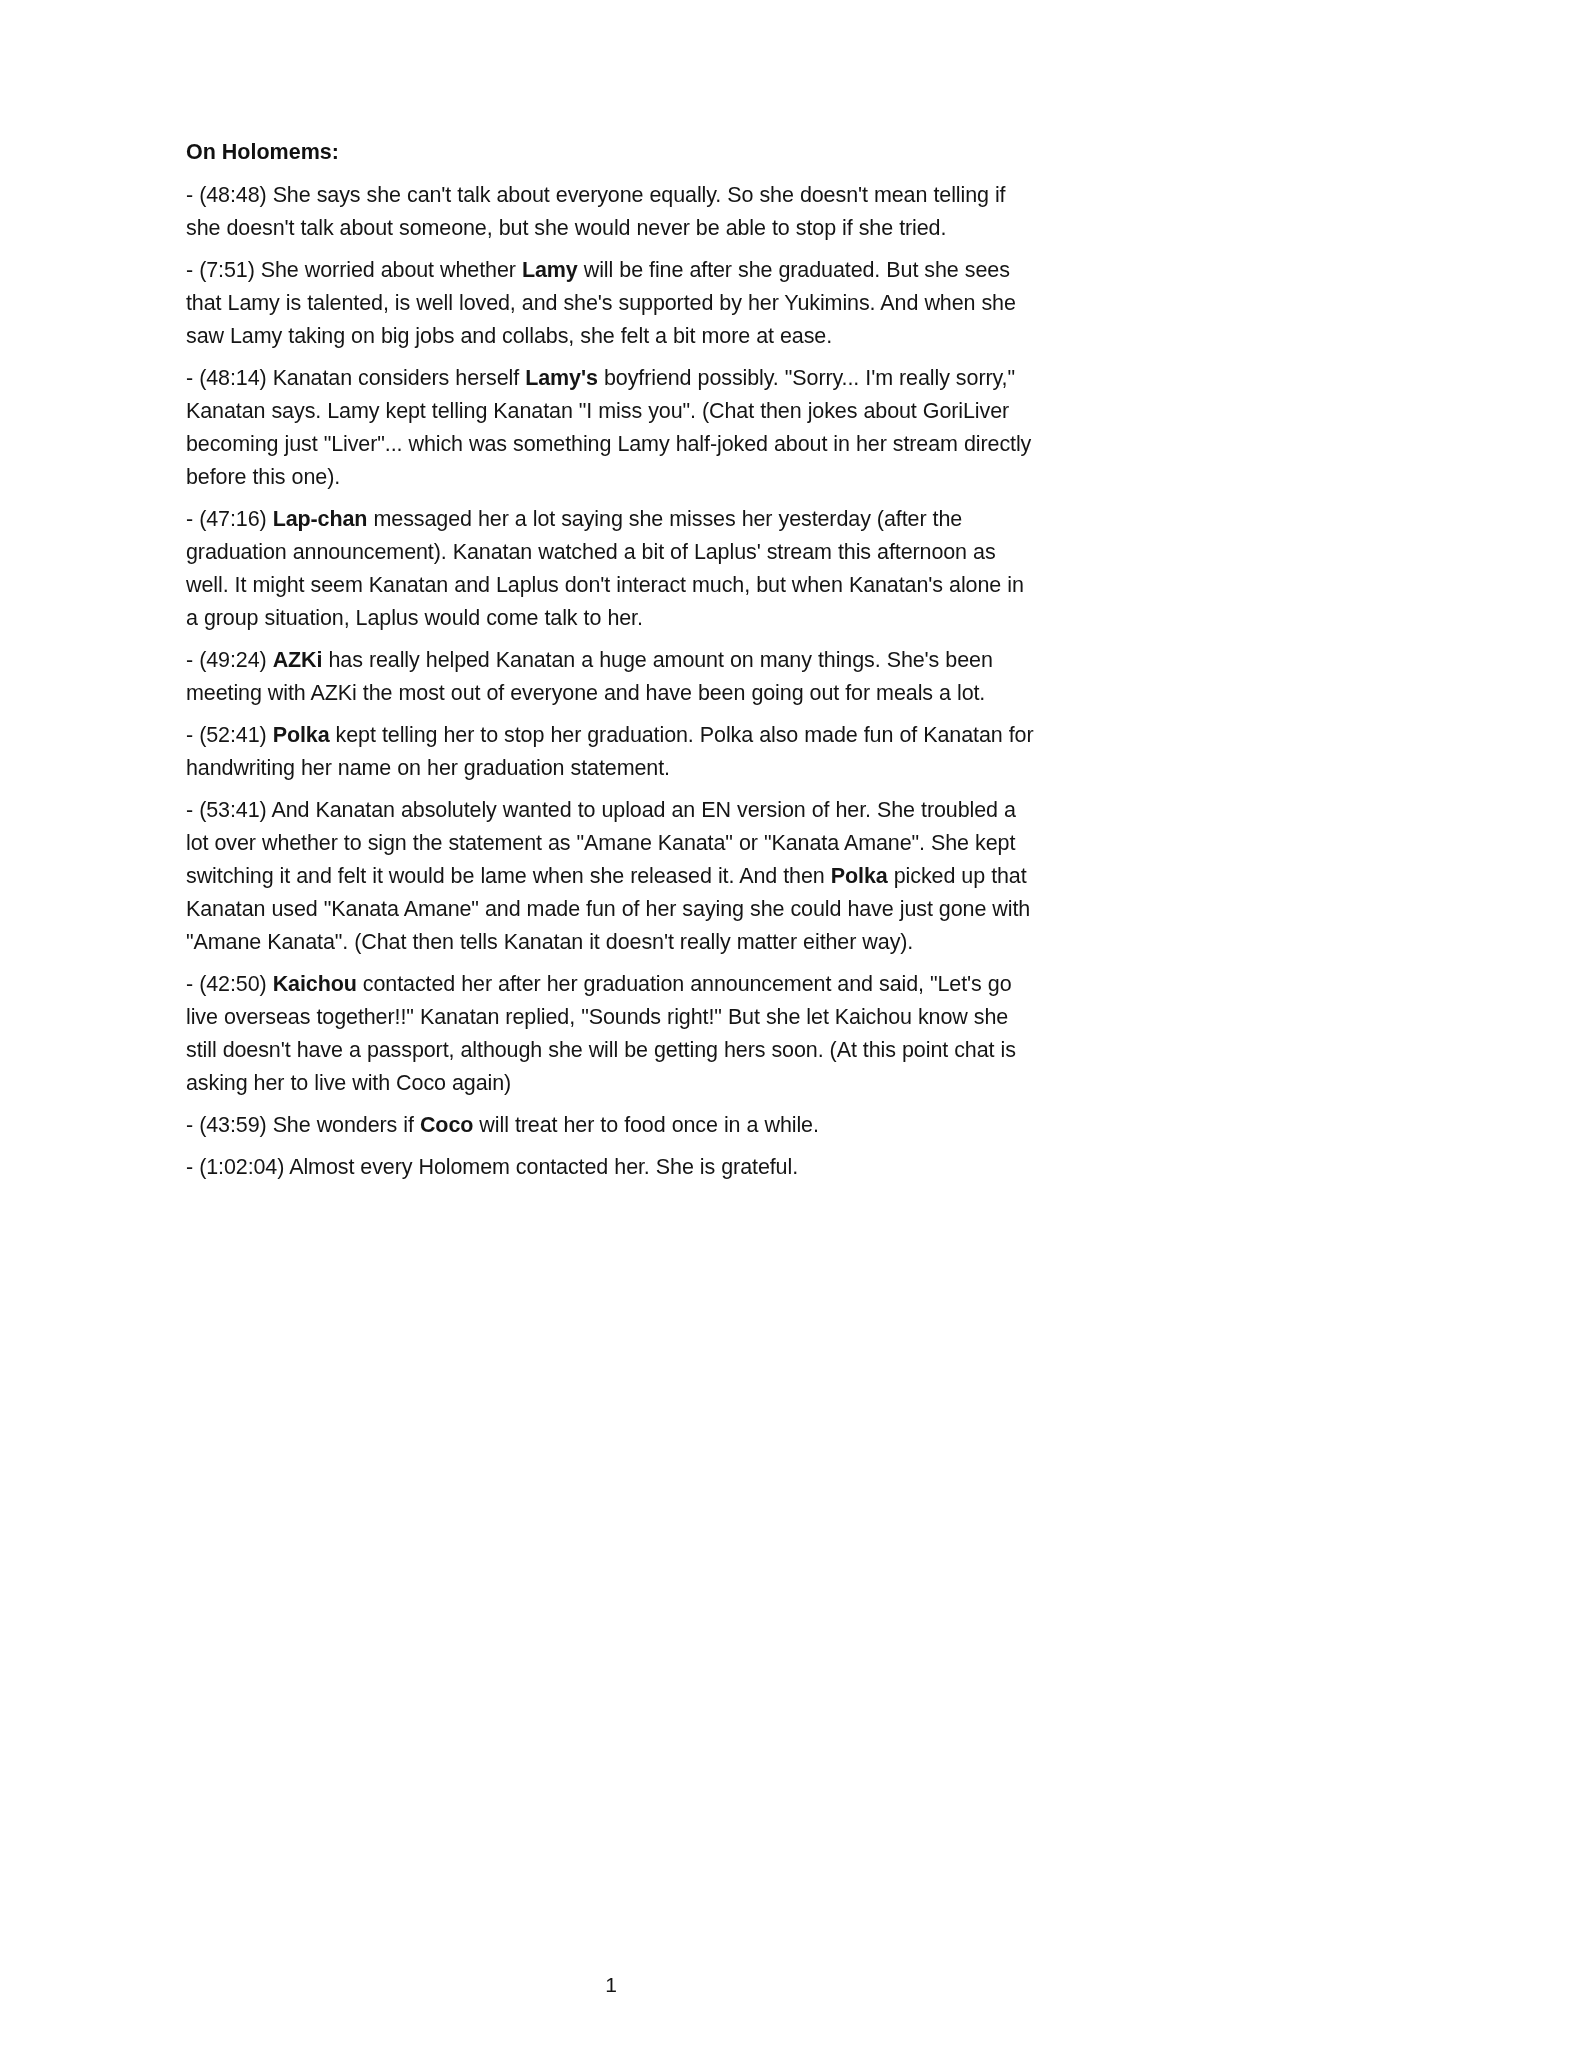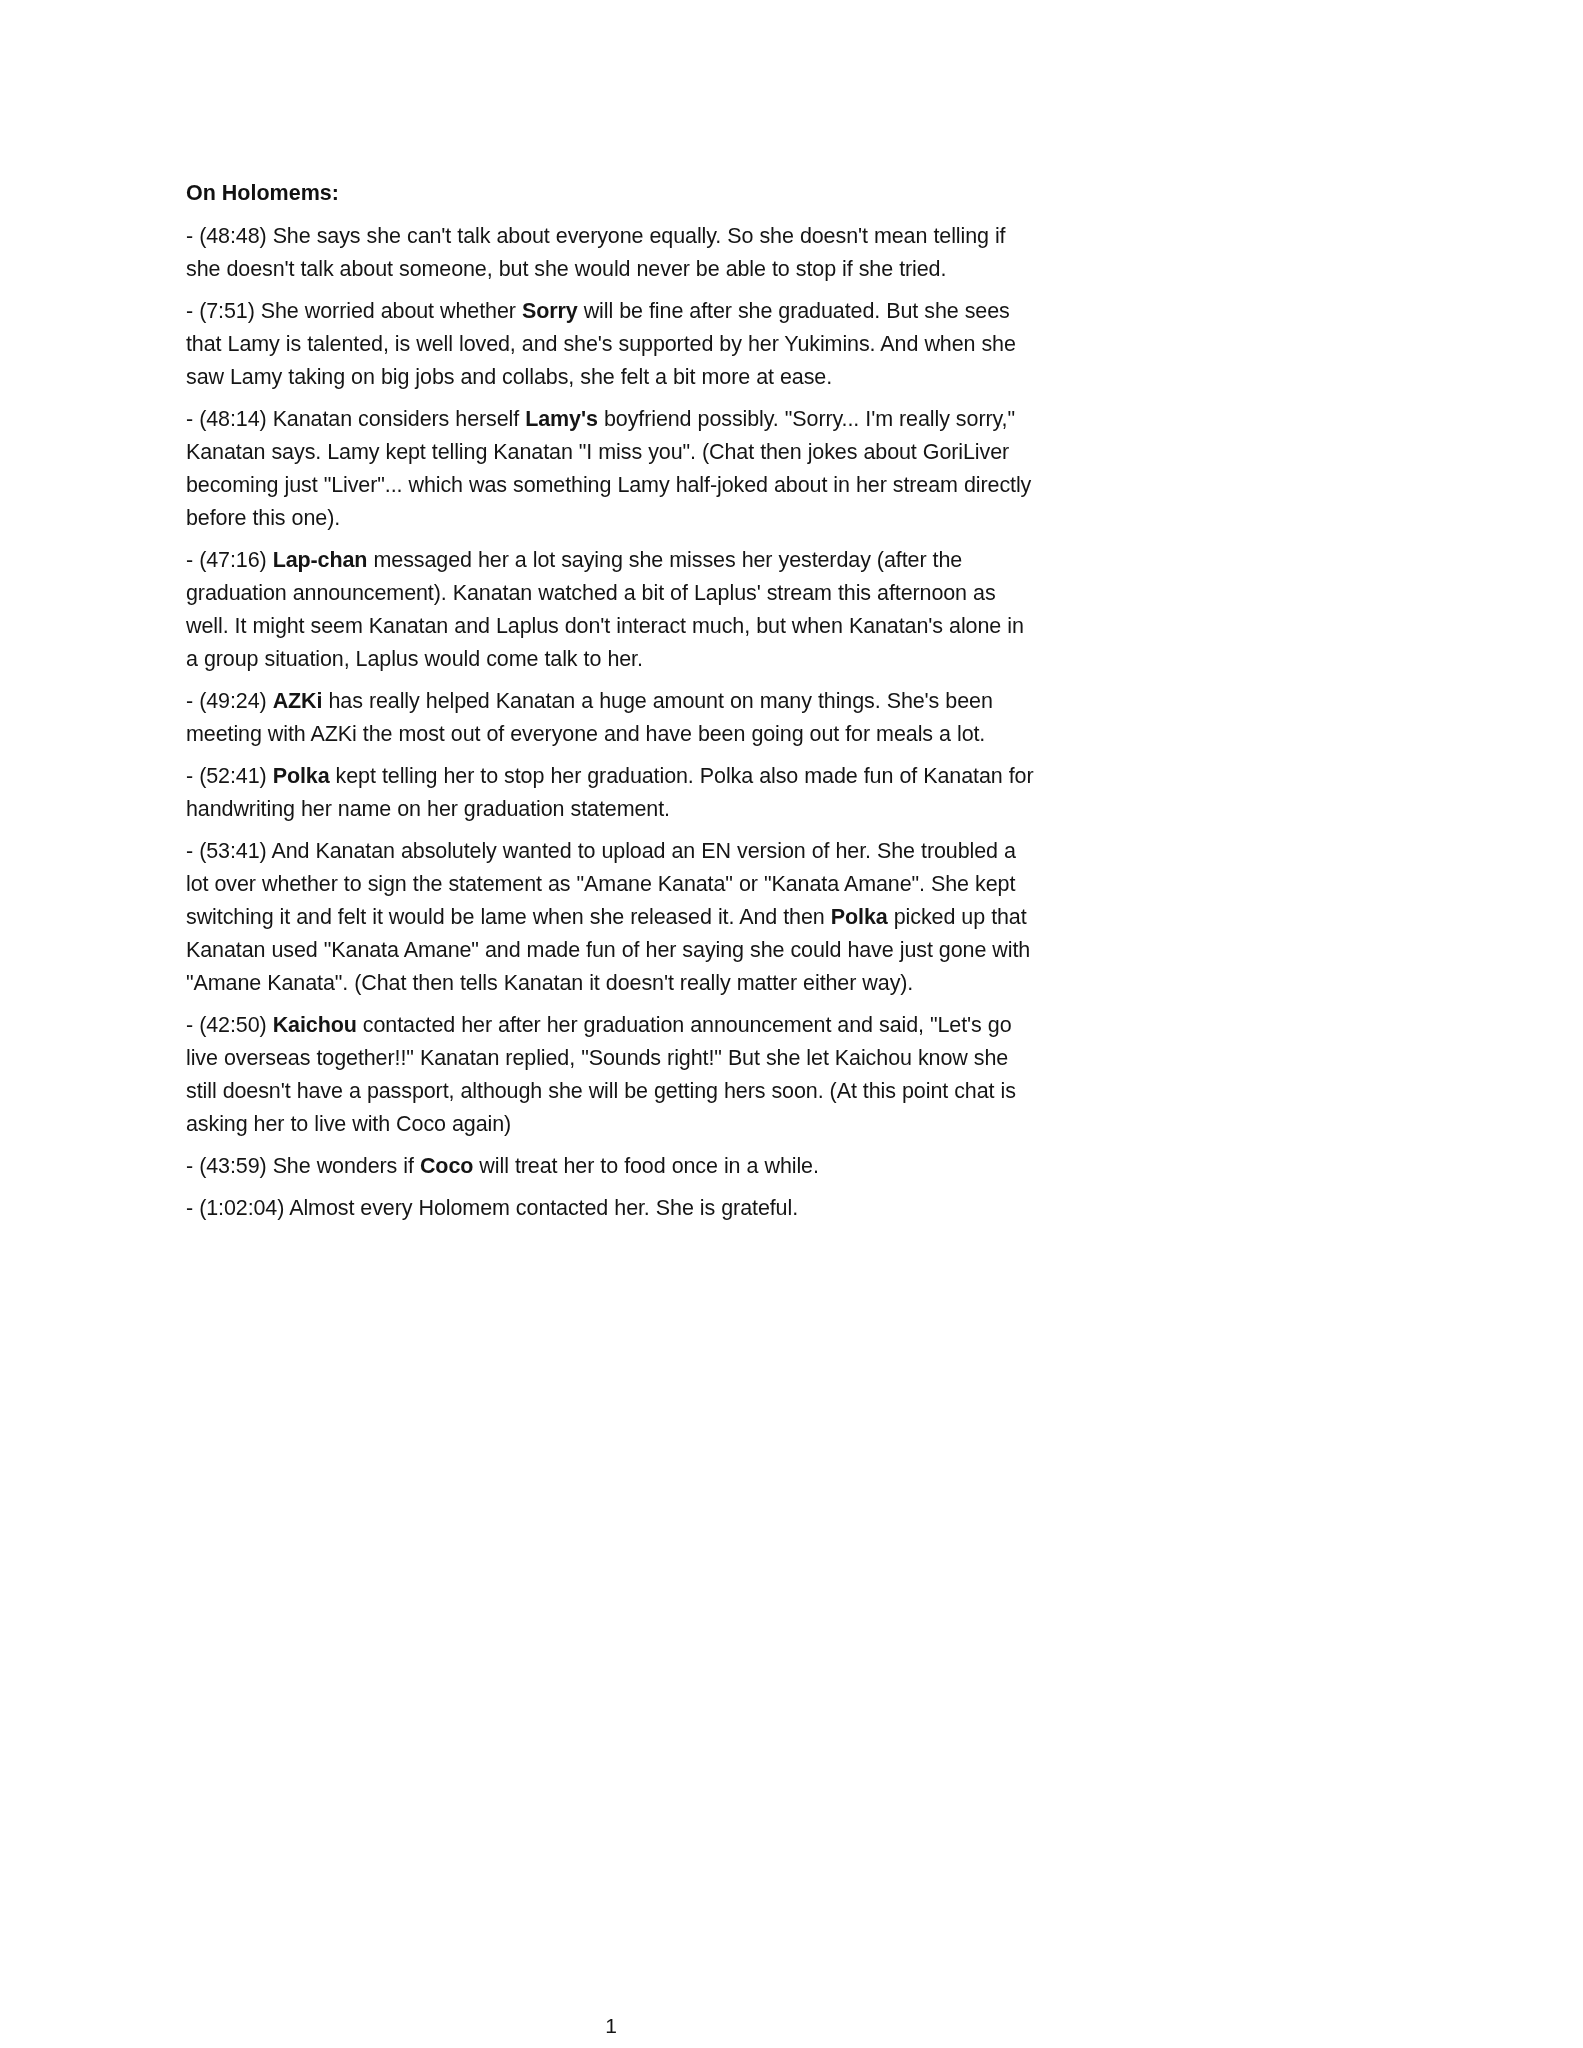--- a/index.html
+++ b/index.html
@@ -10,21 +10,20 @@
     background: #ffffff;
     font-family: "Liberation Sans", sans-serif;
     color: #151515;
     position: relative;
     overflow: hidden;
   }
   .doc-page {
     position: absolute;
     inset: 0;
     background: #ffffff;
-    margin-top: 41px;
   }
   .doc-content {
     position: absolute;
     left: 186px;
     top: 136px;
     width: 850px;
   }
   .doc-heading {
     font-size: 21.5px;
     font-weight: 700;
@@ -54,21 +53,21 @@
   }
 </style>
 </head>
 <body>
 
 <div class="doc-page">
   <main class="doc-content">
     <h1 class="doc-heading">On Holomems:</h1>
     <div class="doc-paragraphs" id="doc-paragraphs">
         <p class="para"><span>- (48:48) She says she can't talk about everyone equally. So she doesn't mean telling if she doesn't talk about someone, but she would never be able to stop if she tried.</span></p>
-        <p class="para"><span>- (7:51) She worried about whether </span><strong>Sorry</strong><span> will be fine after she graduated. But she sees that Lamy is talented, is well loved, and she's supported by her Yukimins. And when she saw Lamy taking on big jobs and collabs, she felt a bit more at ease.</span></p>
+        <p class="para"><span>- (7:51) She worried about whether </span><strong>Lamy</strong><span> will be fine after she graduated. But she sees that Lamy is talented, is well loved, and she's supported by her Yukimins. And when she saw Lamy taking on big jobs and collabs, she felt a bit more at ease.</span></p>
         <p class="para"><span>- (48:14) Kanatan considers herself </span><strong>Lamy's</strong><span> boyfriend possibly. "Sorry... I'm really sorry," Kanatan says. Lamy kept telling Kanatan "I miss you". (Chat then jokes about GoriLiver becoming just "Liver"... which was something Lamy half-joked about in her stream directly before this one).</span></p>
         <p class="para"><span>- (47:16) </span><strong>Lap-chan</strong><span> messaged her a lot saying she misses her yesterday (after the graduation announcement). Kanatan watched a bit of Laplus' stream this afternoon as well. It might seem Kanatan and Laplus don't interact much, but when Kanatan's alone in a group situation, Laplus would come talk to her.</span></p>
         <p class="para"><span>- (49:24) </span><strong>AZKi</strong><span> has really helped Kanatan a huge amount on many things. She's been meeting with AZKi the most out of everyone and have been going out for meals a lot.</span></p>
         <p class="para"><span>- (52:41) </span><strong>Polka</strong><span> kept telling her to stop her graduation. Polka also made fun of Kanatan for handwriting her name on her graduation statement.</span></p>
         <p class="para"><span>- (53:41) And Kanatan absolutely wanted to upload an EN version of her. She troubled a lot over whether to sign the statement as "Amane Kanata" or "Kanata Amane". She kept switching it and felt it would be lame when she released it. And then </span><strong>Polka</strong><span> picked up that Kanatan used "Kanata Amane" and made fun of her saying she could have just gone with "Amane Kanata". (Chat then tells Kanatan it doesn't really matter either way).</span></p>
         <p class="para"><span>- (42:50) </span><strong>Kaichou</strong><span> contacted her after her graduation announcement and said, "Let's go live overseas together!!" Kanatan replied, "Sounds right!" But she let Kaichou know she still doesn't have a passport, although she will be getting hers soon. (At this point chat is asking her to live with Coco again)</span></p>
         <p class="para"><span>- (43:59) She wonders if </span><strong>Coco</strong><span> will treat her to food once in a while.</span></p>
         <p class="para"><span>- (1:02:04) Almost every Holomem contacted her. She is grateful.</span></p>
       </div>
   </main>

